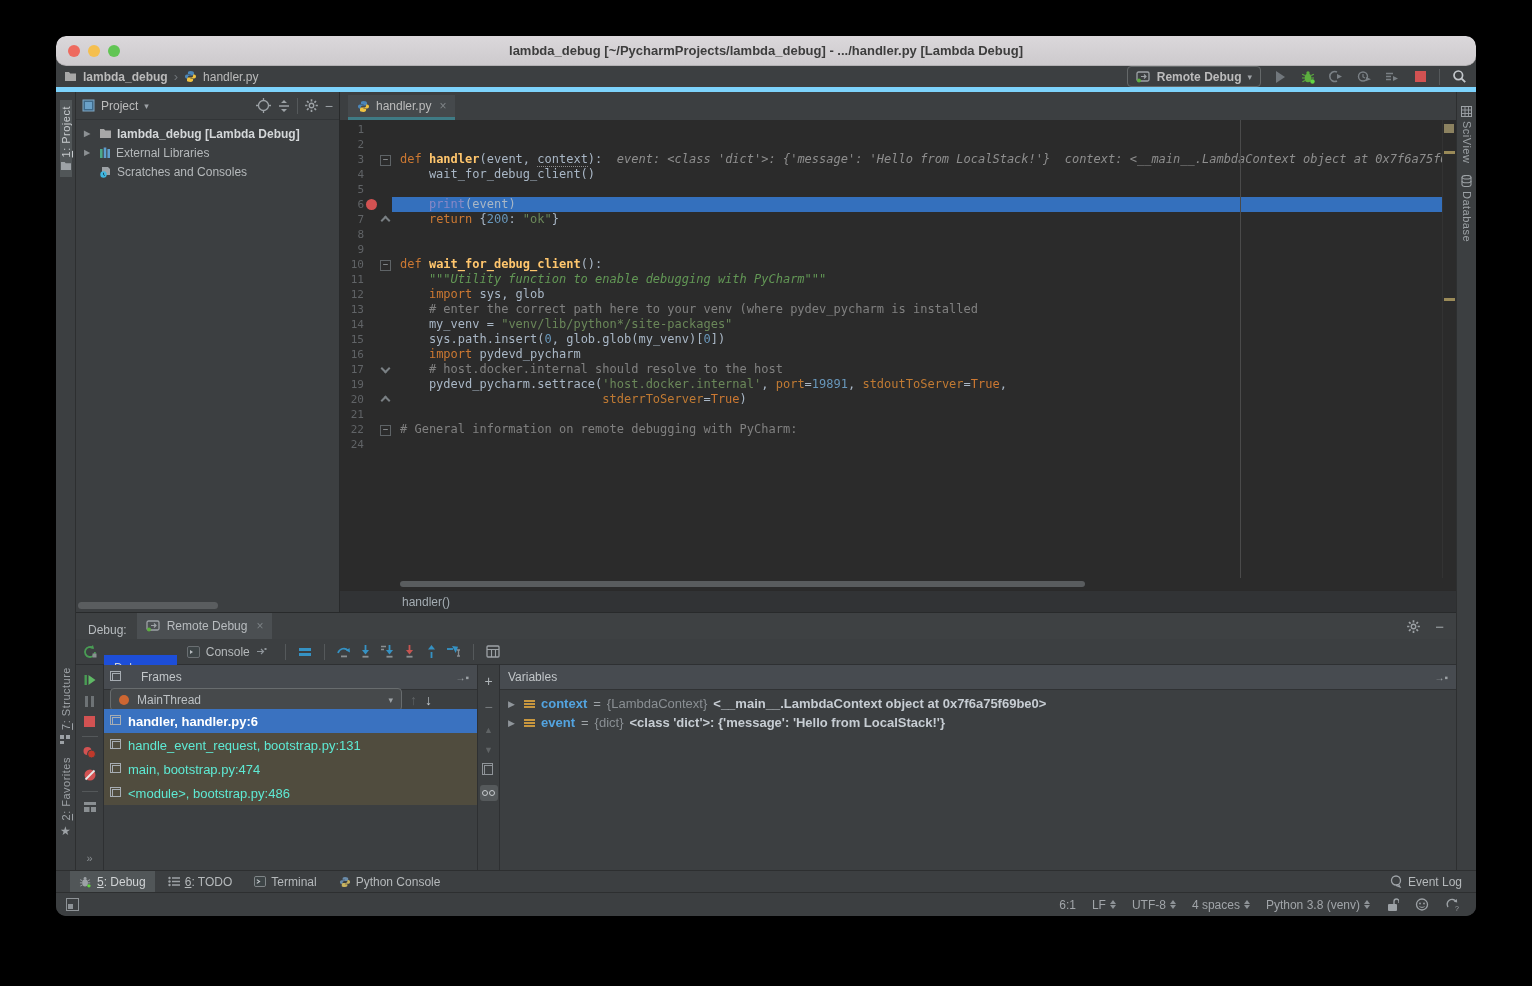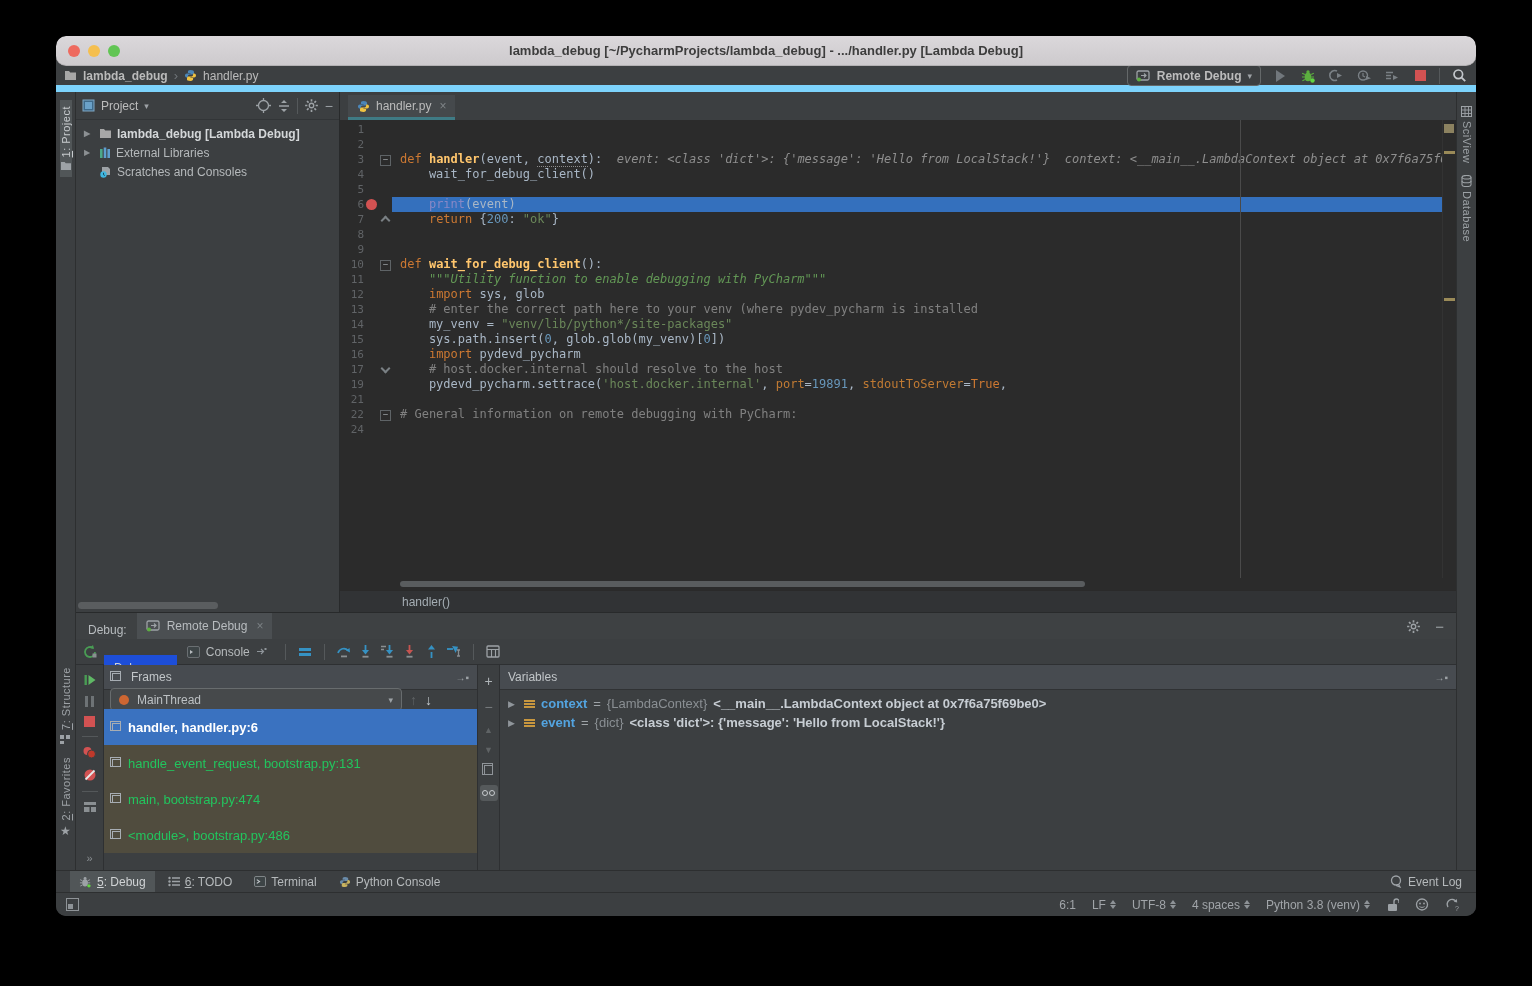--- a/index.html
+++ b/index.html
@@ -10,21 +10,21 @@
 
   
   .titlebar { height:30px; flex:0 0 30px; background:linear-gradient(#dbd8db,#cdcacd);
               border-bottom:1px solid #b3b1b3; display:flex; align-items:center; position:relative;border-radius:10px; }
   .lights { display:flex; gap:8px; margin-left:12px; }
   .light { width:12px; height:12px; border-radius:50%; }
   .light.r { background:#ee6a5f; } .light.y { background:#f5bf4f; } .light.g { background:#61c554; }
   .wtitle { position:absolute; left:0; right:0; text-align:center; font-size:13px; font-weight:bold; color:#3d3d3d; }
 
   
-  .navbar { height:26px; flex:0 0 26px; background:#3c3f41; border-bottom:7px solid #7dd3fc;
+  .navbar { height:26px; flex:0 0 26px; background:#3c3f41; border-bottom:5px solid #7dd3fc;
             display:flex; align-items:center; padding:0 8px; color:#bbbbbb; font-size:12px; }
   .crumb { display:flex; align-items:center; gap:6px; }
   .crumb .sep { color:#6f7478; font-size:13px; }
   .nav-right { margin-left:auto; display:flex; align-items:center; gap:10px; }
   .runconfig { display:flex; align-items:center; gap:6px; border:1px solid #646869; border-radius:4px;
                height:21px; padding:0 8px; color:#bcbcbc; }
   .caret { color:#9da2a6; font-size:9px; }
   .toolbtn { width:18px; height:18px; display:flex; align-items:center; justify-content:center; }
   .vline { width:1px; height:16px; background:#55595b; }
   .play-tri { width:0; height:0; border-left:9px solid #71777c; border-top:6px solid transparent; border-bottom:6px solid transparent; }
@@ -104,33 +104,33 @@
   .bars2 { width:12px; height:8px; border-top:3px solid #3592c4; border-bottom:3px solid #3592c4; }
   .dcontent { flex:1 1 auto; display:flex; min-height:0; }
   .dleft { width:28px; flex:0 0 28px; border-right:1px solid #2e3032; display:flex; flex-direction:column; align-items:center; gap:9px; padding-top:8px; }
   .hsep { width:16px; height:1px; background:#54585a; }
   .pausebars { width:9px; height:11px; border-left:3px solid #6e7376; border-right:3px solid #6e7376; }
   .stop2 { width:11px; height:11px; background:#d25252; }
   .more { color:#8a8f92; font-size:11px; margin-top:auto; margin-bottom:6px; }
 
   .frames { width:374px; flex:0 0 374px; display:flex; flex-direction:column; border-right:1px solid #2e3032; }
   .panehead { height:25px; flex:0 0 25px; background:#474b50; border-bottom:1px solid #303234;
-              display:flex; align-items:center; gap:10px; padding:0 8px; color:#c2c6c9; font-size:12px; }
+              display:flex; align-items:center; gap:20px; padding:0 8px; color:#c2c6c9; font-size:12px; }
   .panehead .fl { margin-left:auto; color:#9da2a6; font-size:10px; }
   .threadrow { height:19px; display:flex; align-items:center; padding:0 6px; gap:8px; }
   .threadsel { flex:0 0 292px; height:23px; border:1px solid #686c6e; border-radius:4px; background:#46494b;
                display:flex; align-items:center; gap:8px; padding:0 8px; color:#bcc0c3; font-size:12px; }
   .tdot { width:10px; height:10px; border-radius:50%; background:#cd6632; }
   .threadsel .caret { margin-left:auto; }
   .arr { font-size:14px; }
   .arr.dis { color:#5f6365; } .arr.en { color:#c3c9cd; }
   .flist { flex:1; font-size:13px; color:#b8bcbf; }
-  .frow { height:36px; display:flex; align-items:center; gap:7px; padding-left:8px; white-space:nowrap; }
+  .frow { height:24px; display:flex; align-items:center; gap:7px; padding-left:8px; white-space:nowrap; }
   .frow.selrow { background:#3a72c0; color:#ffffff; font-weight:bold; }
-  .frow.lib { background:#504c3e; color:#22c55e; }
+  .frow.lib { background:#504c3e; color:#5eead4; }
   .ficon { width:9px; height:8px; border:1px solid #a7adb3; position:relative; flex:0 0 9px; }
   .ficon::before { content:''; position:absolute; left:-3px; top:-3px; width:9px; height:8px; border:1px solid #a7adb3; background:transparent; }
 
   .midcol { width:22px; flex:0 0 22px; border-right:1px solid #2e3032; display:flex; flex-direction:column; align-items:center; gap:10px; padding-top:8px; font-size:12px; }
   .midcol .g1 { color:#afb5b8; font-size:14px; } .midcol .g2 { color:#787c7e; font-size:14px; }
   .midcol .g3 { color:#5f6365; font-size:9px; }
   .copyic { width:9px; height:10px; border:1px solid #8f9499; position:relative; }
   .copyic::before { content:''; position:absolute; left:-3px; top:-3px; width:9px; height:10px; border:1px solid #8f9499; }
   .glasses { width:18px; height:16px; border-radius:3px; background:#55595b; display:flex; align-items:center; justify-content:center; gap:1px; }
   .glasses i { width:6px; height:6px; border:1.5px solid #c7cbce; border-radius:50%; display:block; }
@@ -357,20 +357,21 @@
               <div class="cl"><div class="gut"><span class="ln">9</span><span class="bpslot"></span><span class="foldslot"></span></div><div class="code"></div></div>
               <div class="cl"><div class="gut"><span class="ln">10</span><span class="bpslot"></span><span class="foldslot fold-open"></span></div><div class="code"><span class="tk-kw">def </span><span class="tk-fn">wait_for_debug_client</span><span class="tk-pl">():</span></div></div>
               <div class="cl"><div class="gut"><span class="ln">11</span><span class="bpslot"></span><span class="foldslot"></span></div><div class="code"><span class="tk-doc">    """Utility function to enable debugging with PyCharm"""</span></div></div>
               <div class="cl"><div class="gut"><span class="ln">12</span><span class="bpslot"></span><span class="foldslot"></span></div><div class="code"><span class="tk-pl">    </span><span class="tk-kw">import</span><span class="tk-pl"> sys, glob</span></div></div>
               <div class="cl"><div class="gut"><span class="ln">13</span><span class="bpslot"></span><span class="foldslot"></span></div><div class="code"><span class="tk-com">    # enter the correct path here to your venv (where pydev_pycharm is installed</span></div></div>
               <div class="cl"><div class="gut"><span class="ln">14</span><span class="bpslot"></span><span class="foldslot"></span></div><div class="code"><span class="tk-pl">    my_venv = </span><span class="tk-str">"venv/lib/python*/site-packages"</span></div></div>
               <div class="cl"><div class="gut"><span class="ln">15</span><span class="bpslot"></span><span class="foldslot"></span></div><div class="code"><span class="tk-pl">    sys.path.insert(</span><span class="tk-num">0</span><span class="tk-pl">, glob.glob(my_venv)[</span><span class="tk-num">0</span><span class="tk-pl">])</span></div></div>
               <div class="cl"><div class="gut"><span class="ln">16</span><span class="bpslot"></span><span class="foldslot"></span></div><div class="code"><span class="tk-pl">    </span><span class="tk-kw">import</span><span class="tk-pl"> pydevd_pycharm</span></div></div>
               <div class="cl"><div class="gut"><span class="ln">17</span><span class="bpslot"></span><span class="foldslot fold-down"></span></div><div class="code"><span class="tk-com">    # host.docker.internal should resolve to the host</span></div></div>
               <div class="cl"><div class="gut"><span class="ln">19</span><span class="bpslot"></span><span class="foldslot"></span></div><div class="code"><span class="tk-pl">    pydevd_pycharm.settrace(</span><span class="tk-str">'host.docker.internal'</span><span class="tk-pl">, </span><span class="tk-kwa">port</span><span class="tk-pl">=</span><span class="tk-num">19891</span><span class="tk-pl">, </span><span class="tk-kwa">stdoutToServer</span><span class="tk-pl">=</span><span class="tk-kw">True</span><span class="tk-pl">,</span></div></div>
+              <div class="cl"><div class="gut"><span class="ln">20</span><span class="bpslot"></span><span class="foldslot fold-end"></span></div><div class="code"><span class="tk-kwa">                            stderrToServer</span><span class="tk-pl">=</span><span class="tk-kw">True</span><span class="tk-pl">)</span></div></div>
               <div class="cl"><div class="gut"><span class="ln">21</span><span class="bpslot"></span><span class="foldslot"></span></div><div class="code"></div></div>
               <div class="cl"><div class="gut"><span class="ln">22</span><span class="bpslot"></span><span class="foldslot fold-open"></span></div><div class="code"><span class="tk-com"># General information on remote debugging with PyCharm:</span></div></div>
               <div class="cl"><div class="gut"><span class="ln">24</span><span class="bpslot"></span><span class="foldslot"></span></div><div class="code"></div></div>
             </div>
           <div class="ehscroll">
               <div class="thumb"></div>
             </div>
           <div class="ebreadcrumb">
             <span>handler()</span>
           </div>

